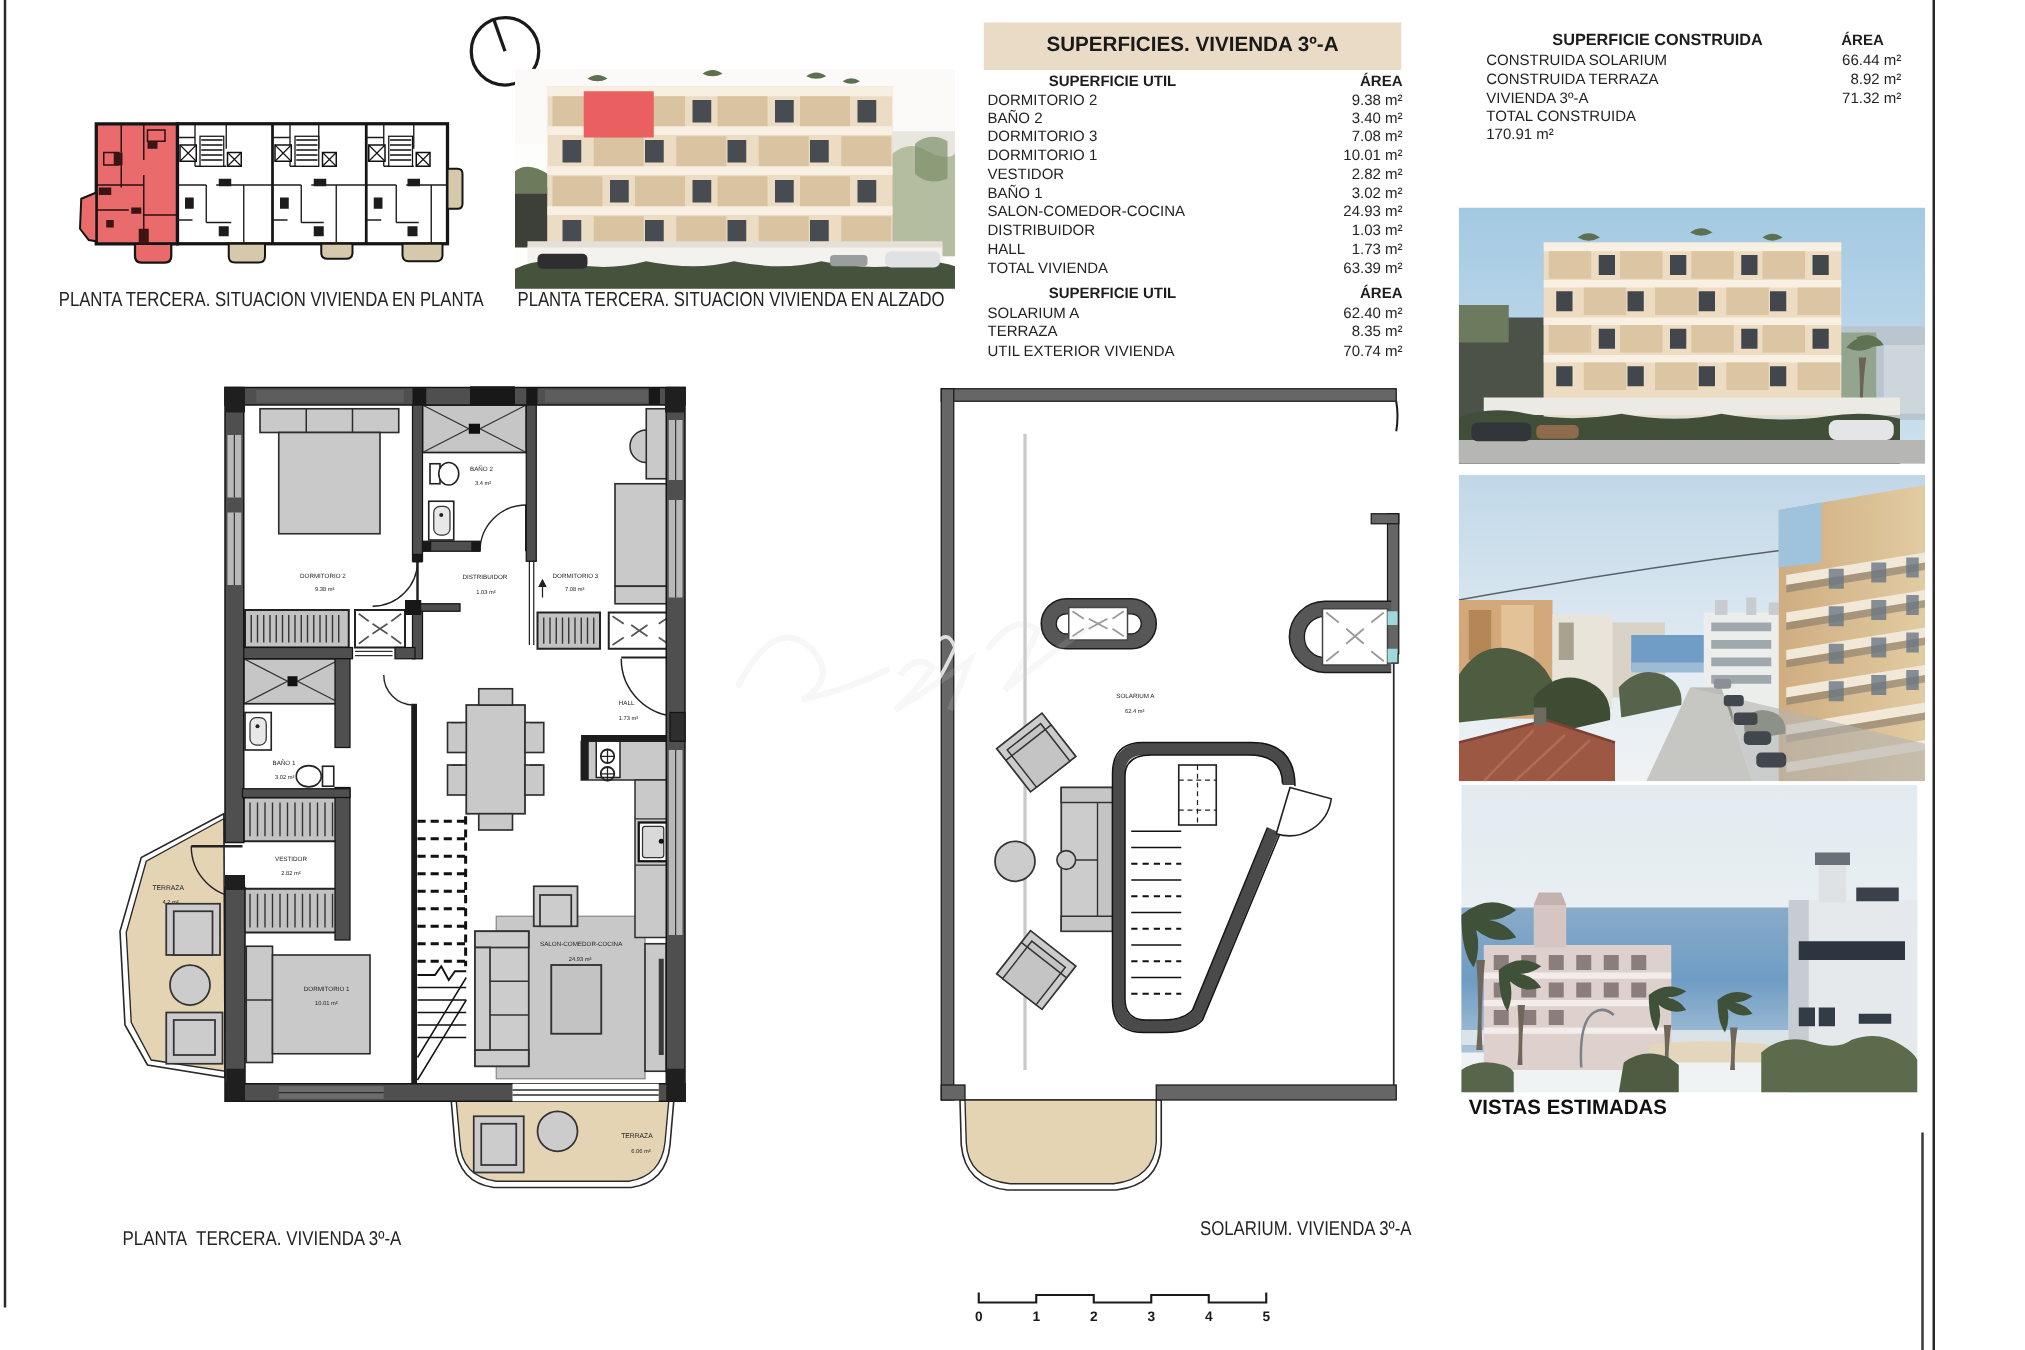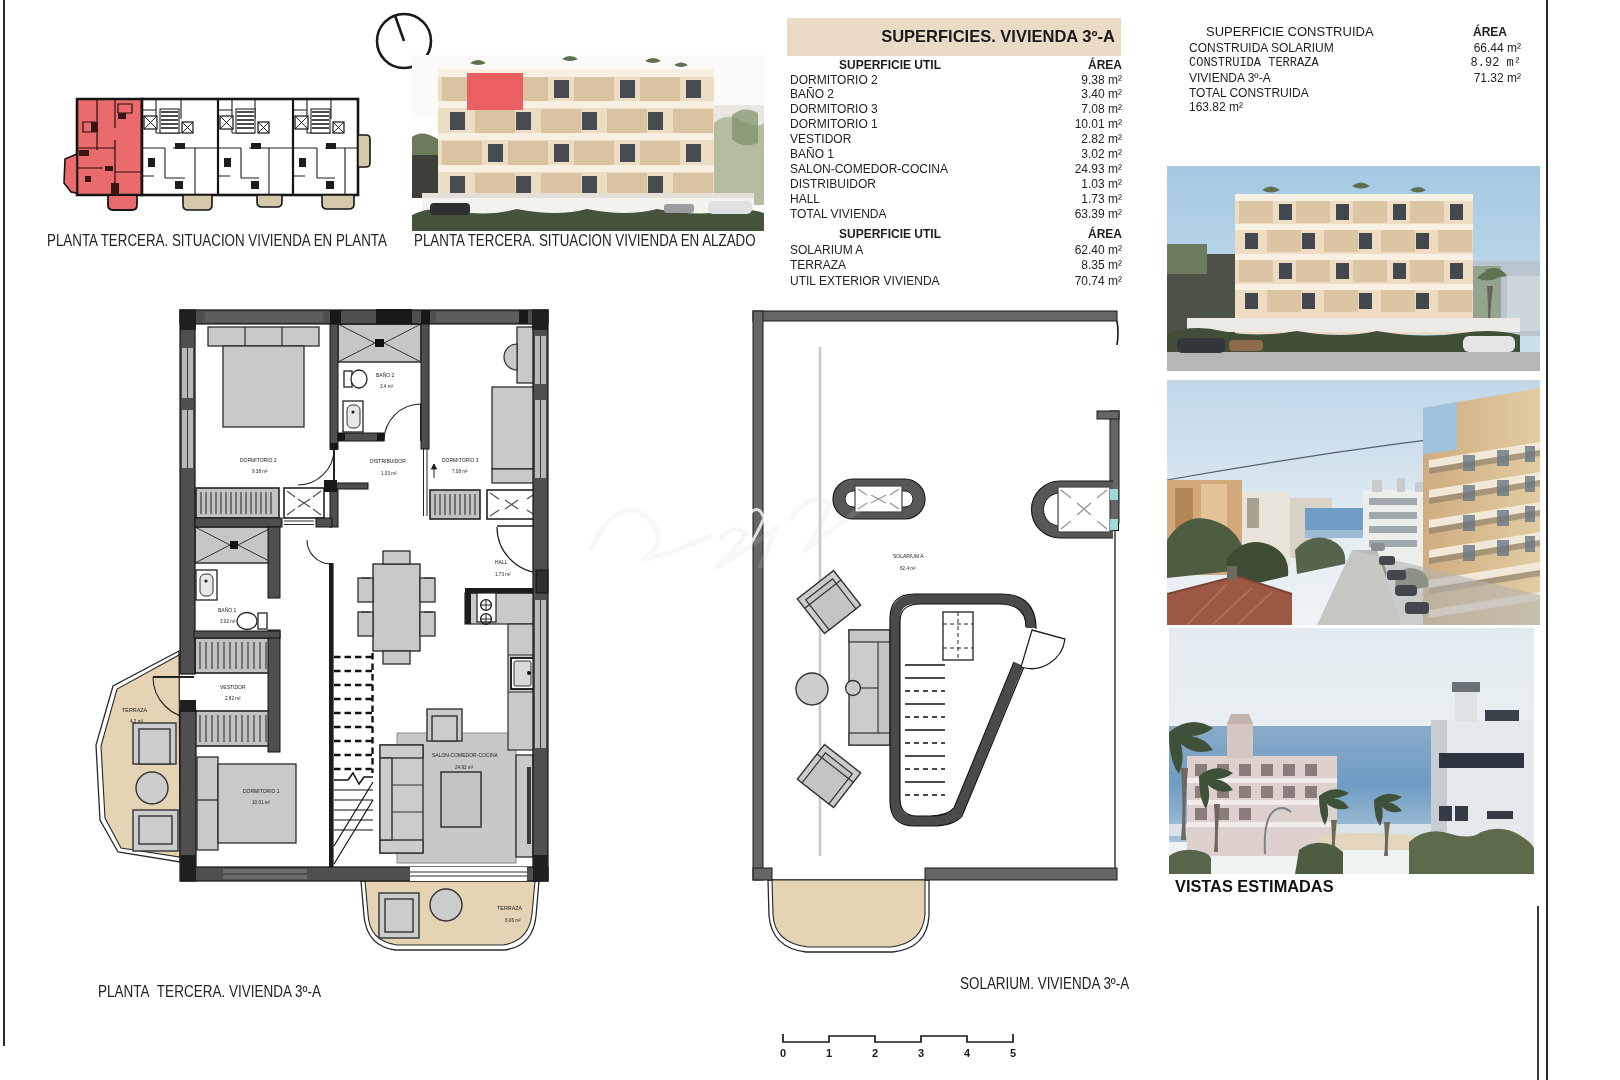--- a/index.html
+++ b/index.html
@@ -172,21 +172,21 @@
 
   <rect x="55" y="18" width="56" height="37" fill="#ea5f5f"></rect>
 </svg>
 
 <div class="abs cap" style="left:47px;top:231px;">PLANTA TERCERA. SITUACION VIVIENDA EN PLANTA</div>
 
 <div class="abs cap" style="left:414px;top:231px;">PLANTA TERCERA. SITUACION VIVIENDA EN ALZADO</div>
 
 <div class="abs" style="left:787px;top:18px;width:334px;height:38px;background:#e9dbc6;"></div>
 
-<div class="abs" style="left:787px;top:27px;width:334px;text-align:center;font-weight:bold;font-size:16.5px;color:#1a1a1a;margin-left:44px;">SUPERFICIES. VIVIENDA 3º-A</div>
+<div class="abs" style="left:787px;top:27px;width:334px;text-align:center;font-weight:bold;font-size:16.5px;color:#1a1a1a;">SUPERFICIES. VIVIENDA 3º-A</div>
 
 <div class="abs" style="left:790px;top:58px;width:200px;text-align:center;font-weight:bold;font-size:12px;">SUPERFICIE UTIL</div>
 
 <div class="abs" style="left:1040px;top:58px;width:82px;text-align:right;font-weight:bold;font-size:12px;">ÁREA</div>
 
 <div class="abs" style="left:790px;top:72.5px;width:332px;">
   <div class="trow" style="height:14.92px;">
         <span>DORMITORIO 2</span>
         <span>9.38 m²</span>
       </div>
@@ -240,40 +240,40 @@
   <div class="trow" style="height:15.3px;">
         <span>TERRAZA</span>
         <span>8.35 m²</span>
       </div>
   <div class="trow" style="height:15.3px;">
         <span>UTIL EXTERIOR VIVIENDA</span>
         <span>70.74 m²</span>
       </div>
 </div>
 
-<div class="abs" style="left:1206px;top:24px;width:240px;text-align:left;font-weight:normal;font-size:13px;">SUPERFICIE CONSTRUIDA</div>
+<div class="abs" style="left:1206px;top:24px;width:240px;text-align:center;font-weight:bold;font-size:13px;">SUPERFICIE CONSTRUIDA</div>
 
 <div class="abs" style="left:1440px;top:25px;width:67px;text-align:right;font-weight:bold;font-size:12px;">ÁREA</div>
 
 <div class="abs" style="left:1189px;top:40.5px;width:332px;">
   <div class="trow" style="height:15.3px;">
         <span>CONSTRUIDA SOLARIUM</span>
         <span>66.44 m²</span>
       </div>
-  <div class="trow" style="height:15.3px;font-family:Liberation Mono, monospace;">
+  <div class="trow" style="height:15.3px;">
         <span>CONSTRUIDA TERRAZA</span>
         <span>8.92 m²</span>
       </div>
   <div class="trow" style="height:15.3px;">
         <span>VIVIENDA 3º-A</span>
         <span>71.32 m²</span>
       </div>
   <div class="trow" style="height:15.3px;flex-direction:column;">
         <span>TOTAL CONSTRUIDA</span>
-        <span>163.82 m²</span>
+        <span>170.91 m²</span>
       </div>
 </div>
 
 <svg class="abs" style="left:1167px;top:166px;" width="373" height="205" viewBox="0 0 373 205">
   <defs>
     <linearGradient id="sky1" x1="0" y1="0" x2="0" y2="1">
       <stop offset="0" stop-color="#a3c9e2"></stop>
           <stop offset="1" stop-color="#cfe2ef"></stop>
     </linearGradient>
   </defs>

